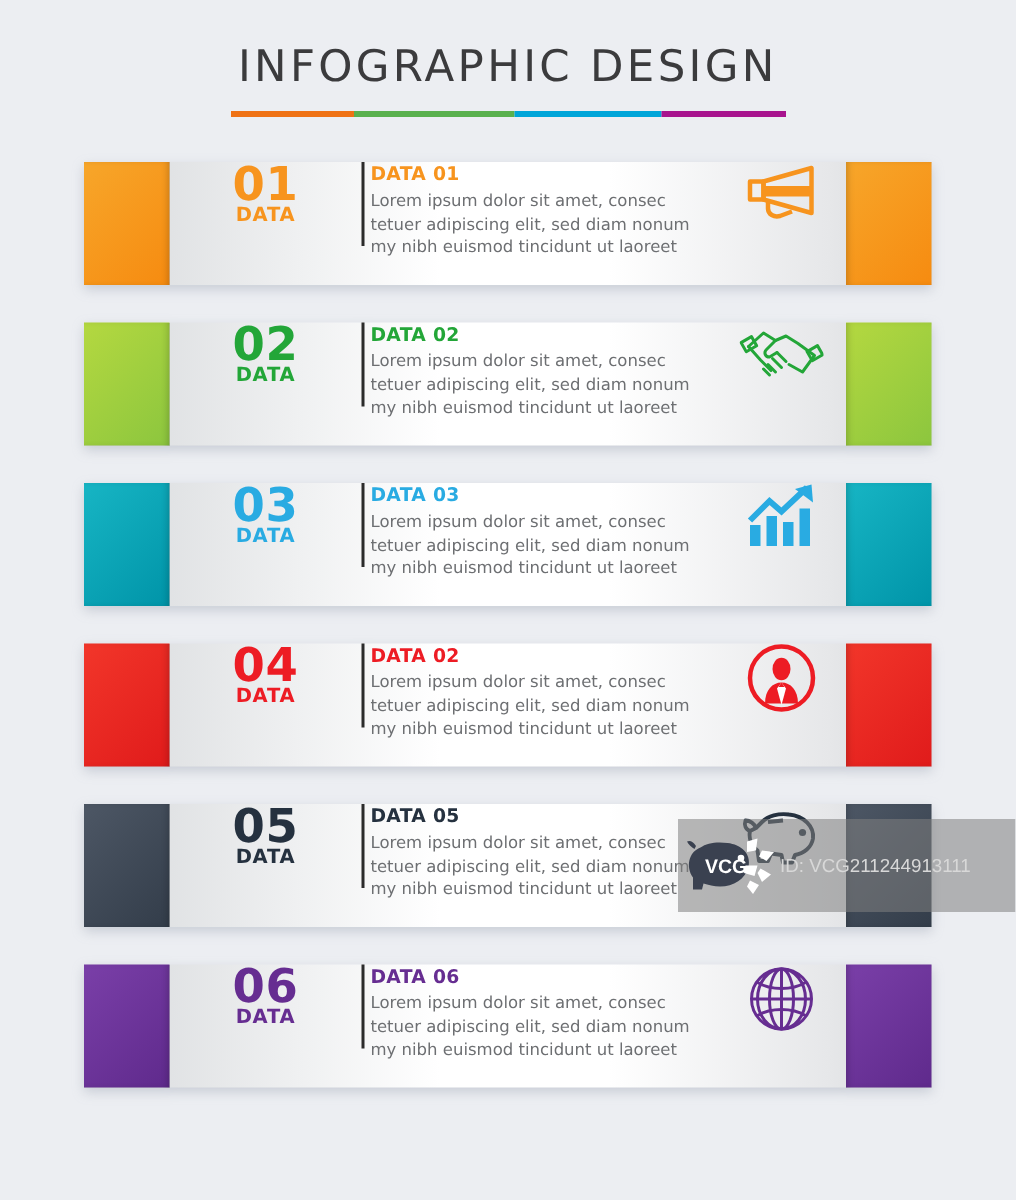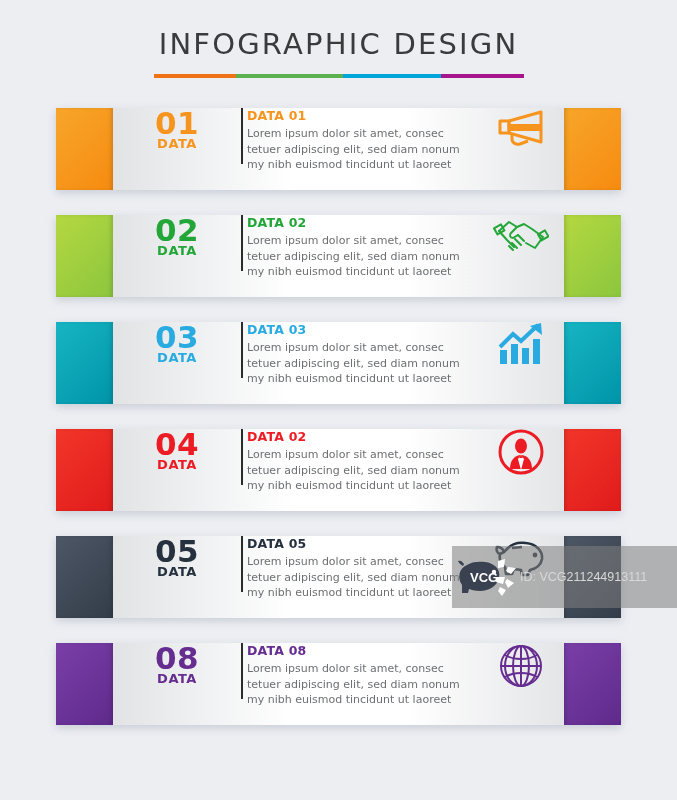--- a/index.html
+++ b/index.html
@@ -328,26 +328,26 @@
         </div>
       </div>
       <div class="end-block right" style="background:linear-gradient(135deg, #4d5765, #333d4a);"></div>
     </div>
     </div>
     <div class="row">
     <div class="row-inner">
       <div class="end-block left" style="background:linear-gradient(135deg, #7a3fa8, #5f2a8c);"></div>
       <div class="row-body">
         <div class="num-cell">
-          <span class="num" style="color:#662d91">08</span>
+          <span class="num" style="color:#662d91">06</span>
           <span class="num-label" style="color:#662d91">DATA</span>
         </div>
         <div class="divider"></div>
         <div class="text-cell">
-          <div class="text-head" style="color:#662d91">DATA 08</div>
+          <div class="text-head" style="color:#662d91">DATA 06</div>
           <div class="text-body">
             <div>Lorem ipsum dolor sit amet, consec</div>
             <div>tetuer adipiscing elit, sed diam nonum</div>
             <div>my nibh euismod tincidunt ut laoreet</div>
           </div>
         </div>
         <div class="icon-cell">
           <svg viewBox="0 0 46 46" width="46" height="46">
         <g fill="none" stroke="#662d91" stroke-width="2">
           <circle cx="23" cy="23" r="20"></circle>

